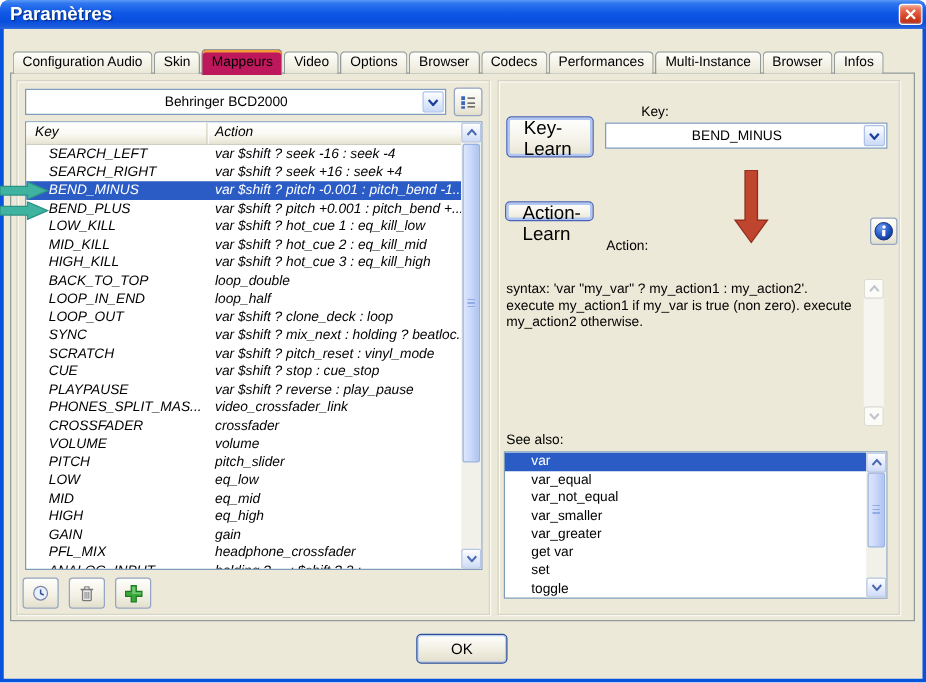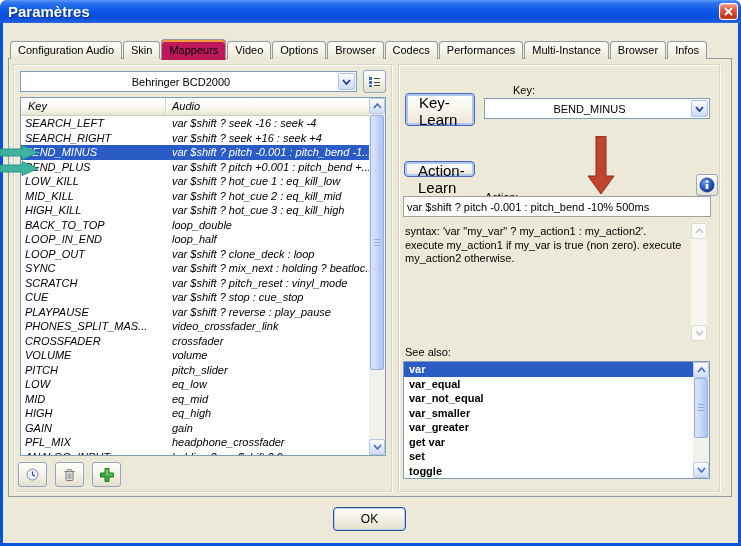--- a/index.html
+++ b/index.html
@@ -70,21 +70,21 @@
   .info-btn{left:696px;top:174px;width:22px;height:22px;}
   
   .listview{position:absolute;left:20px;top:97px;width:366px;height:359px;background:#fff;border:1px solid #7F9DB9;z-index:5;font-style:italic;}
   .lv-header{position:absolute;left:0;top:0;right:16px;height:18px;display:flex;
     background:linear-gradient(180deg,#FFFFFF,#FAF9F3 55%,#F0EEE1 80%,#E6E3D2);
     border-bottom:1px solid #CFCDBD;}
   .lv-h-key{width:145px;line-height:17px;padding-left:7px;border-right:1px solid #D5D3C3;box-shadow:1px 0 0 #fff;}
   .lv-h-action{flex:1;line-height:17px;padding-left:6px;}
   .lv-rows{position:absolute;left:0;top:18px;right:16px;bottom:0;overflow:hidden;}
   .lv-row{height:14.5px;line-height:14.5px;display:flex;white-space:nowrap;}
-  .lv-row .cell-key{width:145px;padding-left:4px;overflow:hidden;flex:none;}
+  .lv-row .cell-key{width:145px;padding-left:18px;overflow:hidden;flex:none;}
   .lv-row .cell-action{flex:1;padding-left:6px;overflow:hidden;}
   .lv-row.selected{background:#2B5CC6;color:#fff;}
   
   .sb{position:absolute;right:0;top:0;bottom:0;width:16px;background:#F1F0E9;}
   .sb-btn{position:absolute;left:0;width:16px;height:16px;display:flex;align-items:center;justify-content:center;
     background:linear-gradient(180deg,#FDFEFF 0%,#E9EEFB 45%,#CFDCF8 100%);
     border:1px solid #B9C6E4;border-radius:2px;}
   .sb-up{top:0;} .sb-down{bottom:0;}
   .sb-thumb{position:absolute;left:1px;right:1px;
     background:linear-gradient(90deg,#DCE6FB 0%,#CBD9FA 45%,#AEC3F1 100%);
@@ -109,21 +109,21 @@
   .lbl-seealso{left:405px;top:346px;}
   .action-input{
     position:absolute;left:403px;top:196px;width:308px;height:21px;z-index:5;
     background:#fff;border:1px solid #A3A29A;font-family:"Liberation Sans","DejaVu Sans",sans-serif;
     font-size:11px;padding:0 3px;color:#000;
   }
   .syntax-box{position:absolute;left:403px;top:223px;width:304px;height:118px;z-index:5;}
   .syntax-text{position:absolute;left:2px;top:2px;right:22px;line-height:13.5px;}
   .seealso-list{position:absolute;left:403px;top:361px;width:307px;height:118px;background:#fff;border:1px solid #7F9DB9;z-index:5;}
   .sa-rows{position:absolute;left:0;top:0;right:16px;bottom:0;overflow:hidden;}
-  .sa-item{height:14.5px;line-height:14.5px;padding-left:5px;white-space:nowrap;font-weight:bold;}
+  .sa-item{height:14.5px;line-height:14.5px;padding-left:21px;white-space:nowrap;}
   .sa-item.selected{background:#2B5CC6;color:#fff;}
   
   .ok-btn{
     position:absolute;left:333px;top:507px;width:73px;height:24px;
     background:linear-gradient(180deg,#FEFEFC 0%,#F0EDDF 60%,#E2DECB 100%);
     border:1px solid #2B4F9B;border-radius:4px;box-shadow:inset 0 0 0 1px #B9CDF0;
     display:flex;align-items:center;justify-content:center;font-size:12px;
   }
   
   .annot{position:absolute;z-index:9;}
@@ -191,21 +191,21 @@
       <rect x="1" y="6" width="3" height="3" fill="#3A66C0"></rect>
         <rect x="6" y="7" width="6" height="1" fill="#444"></rect>
       <rect x="1" y="10" width="3" height="2" fill="#3A66C0"></rect>
         <rect x="6" y="10" width="6" height="1" fill="#444"></rect>
     </svg>
   </div>
 
   <div class="listview">
     <div class="lv-header">
       <div class="lv-h-key">Key</div>
-      <div class="lv-h-action">Audio</div>
+      <div class="lv-h-action">Action</div>
     </div>
     <div class="lv-rows">
 
         <div class="lv-row">
           <span class="cell-key">SEARCH_LEFT</span>
           <span class="cell-action">var $shift ? seek -16 : seek -4</span>
         </div>
 
         <div class="lv-row">
           <span class="cell-key">SEARCH_RIGHT</span>
@@ -386,21 +386,20 @@
             <stop offset="60%" stop-color="#2458C6"></stop>
             <stop offset="100%" stop-color="#16378F"></stop>
         </radialGradient>
       </defs>
       <circle cx="8" cy="8" r="7" fill="url(#infog)" stroke="#12337F" stroke-width="0.8"></circle>
       <circle cx="8.2" cy="4.6" r="1.4" fill="#fff"></circle>
       <path d="M6.7 7 h2.6 v5 h-2.6 z" fill="#fff"></path>
     </svg>
   </div>
 
-  <input class="action-input" readonly="" value="var $shift ? pitch -0.001 : pitch_bend -10% 500ms" style="">
 
   <div class="syntax-box">
     <div class="syntax-text">syntax: 'var "my_var" ? my_action1 : my_action2'. execute my_action1 if my_var is true (non zero). execute my_action2 otherwise.</div>
     <div class="sb disabled">
       <div class="sb-btn sb-up">
         <svg width="9" height="6" viewBox="0 0 9 6">
             <path d="M1 5 L4.5 1 L8 5" stroke="#BFC5CF" stroke-width="1.6" fill="none"></path>
           </svg>
       </div>
       <div class="sb-btn sb-down">

